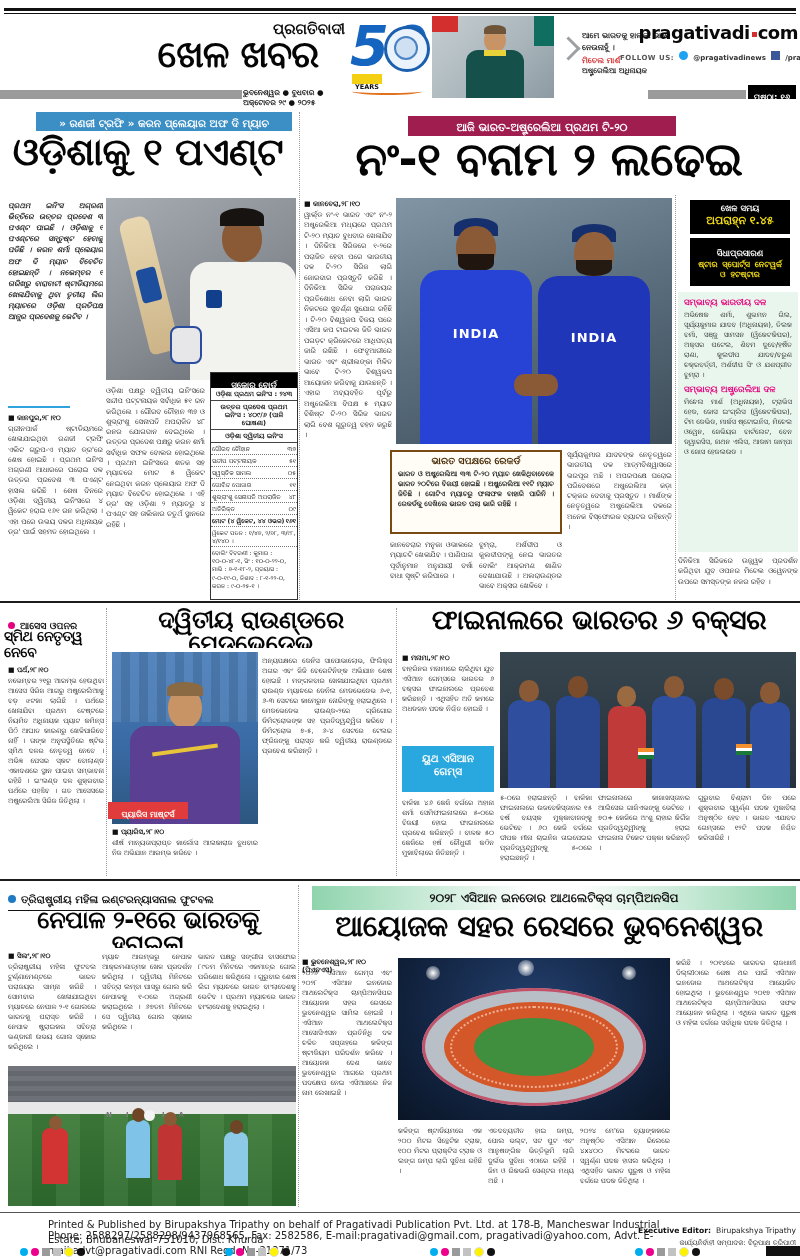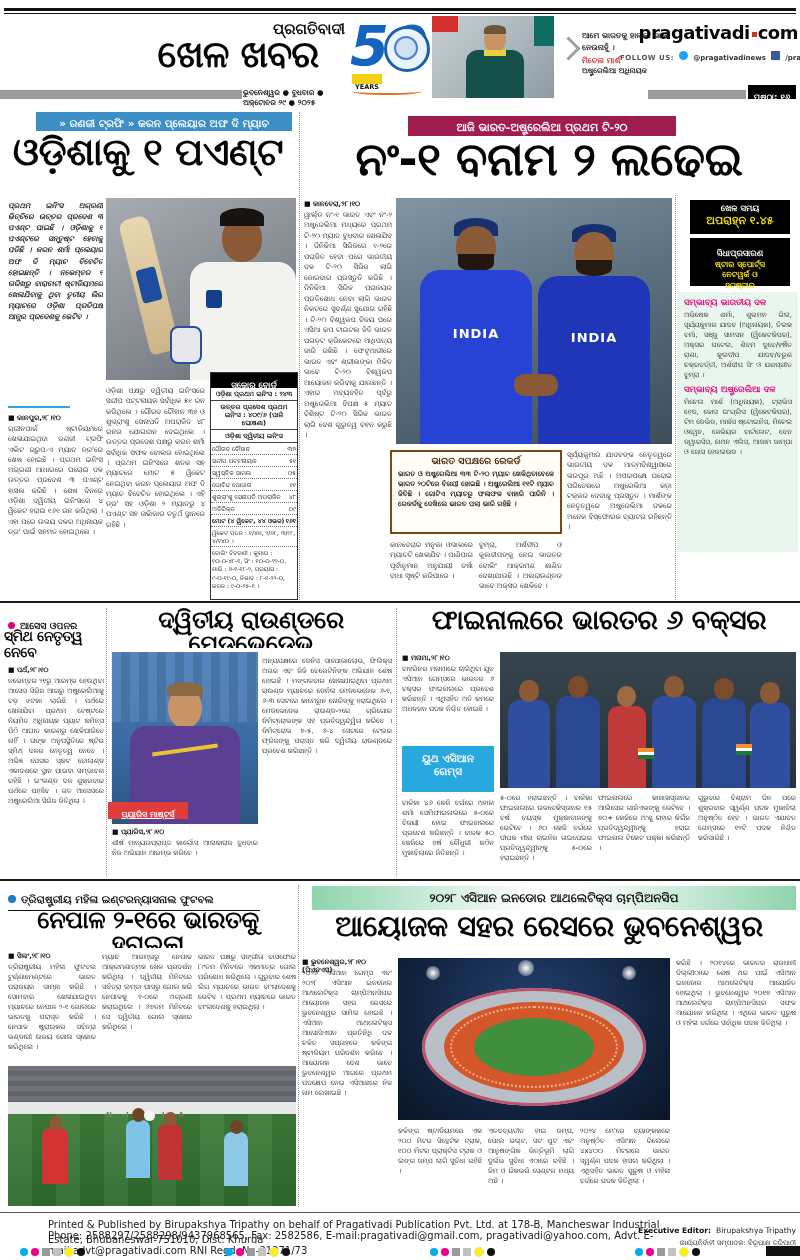--- a/index.html
+++ b/index.html
@@ -179,29 +179,30 @@
   <div class="abs txt" style="left:479px;top:540px;width:83px;height:58px;font-size:7.1px;line-height:1.45;overflow:hidden;">ବୁମ୍ରା, ଅର୍ଶଦୀପ ଓ କୁଲଦୀପଙ୍କୁ ନେଇ ଭାରତର ବୋଲିଂ ଆକ୍ରମଣ ଶାଣିତ ଦେଖାଯାଉଛି । ଅଲରାଉଣ୍ଡର ଭାବେ ଅକ୍ସର ଖେଳିବେ ।</div>
 
   <div class="abs vrule" style="left:675px;top:195px;height:405px;"></div>
 
   <div class="abs blackbox" style="left:690px;top:200px;width:100px;height:34px;">
     <div style="font-size:8.5px;font-weight:700;padding-top:3px;">ଖେଳ ସମୟ</div>
     <div class="yellow" style="font-size:11px;">ଅପରାହ୍ନ ୧.୪୫</div>
   </div>
   <div class="abs blackbox" style="left:690px;top:238px;width:100px;height:48px;">
     <div style="font-size:8.5px;font-weight:700;padding-top:10px;">ସିଧାପ୍ରସାରଣ</div>
-    <div class="yellow" style="font-size:8px;line-height:1.3;padding:1px 20px;">ଷ୍ଟାର ସ୍ପୋର୍ଟ୍ସ ନେଟୱର୍କ ଓ ହଟଷ୍ଟାର</div>
+    <div class="yellow" style="font-size:8px;line-height:1.3;padding:1px 4px;font-family:Liberation Mono, monospace;">ଷ୍ଟାର ସ୍ପୋର୍ଟ୍ସ ନେଟୱର୍କ ଓ ହଟଷ୍ଟାର</div>
   </div>
 
   <div class="abs greenbox" style="left:678px;top:292px;width:120px;height:260px;padding:5px 6px;box-sizing:border-box;">
     <div class="mag" style="font-size:8.6px;margin-bottom:2px;">ସମ୍ଭାବ୍ୟ ଭାରତୀୟ ଦଳ</div>
     <div class="txt" style="font-size:6.9px;line-height:1.45;">ଅଭିଷେକ ଶର୍ମା, ଶୁଭମନ ଗିଲ, ସୂର୍ଯ୍ୟକୁମାର ଯାଦବ (ଅଧିନାୟକ), ତିଲକ ବର୍ମା, ସଞ୍ଜୁ ସାମସନ (ୱିକେଟକିପର), ଅକ୍ସର ପଟେଲ, ଶିବମ ଦୁବେ/ହର୍ଷିତ ରାଣା, କୁଲଦୀପ ଯାଦବ/ବରୁଣ ଚକ୍ରବର୍ତ୍ତୀ, ଅର୍ଶଦୀପ ସିଂ ଓ ଯଶପ୍ରୀତ ବୁମ୍ରା ।</div>
     <div class="mag" style="font-size:8.6px;margin:4px 0 2px 0;">ସମ୍ଭାବ୍ୟ ଅଷ୍ଟ୍ରେଲିଆ ଦଳ</div>
     <div class="txt" style="font-size:6.9px;line-height:1.45;">ମିଚେଲ ମାର୍ଶ (ଅଧିନାୟକ), ଟ୍ରାଭିସ ହେଡ, ଜୋସ ଇଂଗ୍ଲିସ (ୱିକେଟକିପର), ଟିମ ଡେଭିଡ, ମାର୍କସ ଷ୍ଟୋଇନିସ, ମିଚେଲ ଓୱେନ, ଜେଭିୟର ବାର୍ଟଲେଟ, ବେନ ଡ୍ୱାରସିସ, ନାଥନ ଏଲିସ, ଆଡାମ ଜାମ୍ପା ଓ ଜୋସ ହେଜଲଉଡ ।</div>
   </div>
+  <div class="abs txt" style="left:678px;top:556px;width:120px;height:42px;font-size:7.1px;line-height:1.45;overflow:hidden;">ଦିନିକିଆ ସିରିଜରେ ଉଜ୍ଜ୍ୱଳ ପ୍ରଦର୍ଶନ କରିଥିବା ଯୁବ ଓପନର ମିଚେଲ ଓୱେନଙ୍କ ଉପରେ ସମସ୍ତଙ୍କ ନଜର ରହିବ ।</div>
 
   <div class="abs hrule" style="left:0;top:601px;width:800px;"></div>
 
   <div class="abs" style="left:8px;top:614px;width:96px;">
     <span style="display:inline-block;width:7px;height:7px;border-radius:50%;background:#e5007d;"></span>
     <span style="font-size:9.5px;font-weight:800;color:#111;">ଆସେସ ଓପନର</span>
   </div>
   <div class="abs hl" style="left:4px;top:628px;width:100px;height:36px;font-size:14px;text-align:left;line-height:1.15;">ସ୍ମିଥ ନେତୃତ୍ୱ ନେବେ</div>
   <div class="abs dl" style="left:8px;top:666px;width:96px;font-size:6.9px;">■ ପର୍ଥ,୨୮।୧୦</div>
   <div class="abs txt" style="left:8px;top:676px;width:96px;height:198px;font-size:6.9px;line-height:1.45;overflow:hidden;">ନଭେମ୍ବର ୨୧ରୁ ଆରମ୍ଭ ହେଉଥିବା ଆସେସ ସିରିଜ ଆଗରୁ ଅଷ୍ଟ୍ରେଲିଆକୁ ବଡ଼ ଝଟକା ଲାଗିଛି । ପର୍ଥରେ ଖେଳାଯିବା ପ୍ରଥମ ଟେଷ୍ଟରେ ନିୟମିତ ଅଧିନାୟକ ପ୍ୟାଟ କମିନ୍ସ ପିଠି ଆଘାତ କାରଣରୁ ଖେଳିପାରିବେ ନାହିଁ । ତାଙ୍କ ଅନୁପସ୍ଥିତିରେ ଷ୍ଟିଭ ସ୍ମିଥ ଦଳର ନେତୃତ୍ୱ ନେବେ । ଅଭିଜ୍ଞ ପେସର ସ୍କଟ ବୋଲାଣ୍ଡ ଏକାଦଶରେ ସ୍ଥାନ ପାଇବା ସମ୍ଭାବନା ରହିଛି । ଇଂଲଣ୍ଡ ଦଳ ଶୁକ୍ରବାର ପର୍ଥରେ ପହଞ୍ଚିବ । ଗତ ଆସେସରେ ଅଷ୍ଟ୍ରେଲିଆ ସିରିଜ ଜିତିଥିଲା ।</div>
@@ -210,21 +211,21 @@
 
   <div class="abs hl" style="left:110px;top:608px;width:282px;height:40px;font-size:24px;">ଦ୍ୱିତୀୟ ରାଉଣ୍ଡରେ ମେଡଭେଡେଭ</div>
   <div class="abs photo" style="left:112px;top:652px;width:146px;height:172px;background:linear-gradient(#4a7cb8 0%,#3a6aa4 55%,#2c567f 100%);">
     <div style="position:absolute;left:0;top:0;width:146px;height:70px;background:repeating-linear-gradient(90deg,#5d8cc0 0 9px,#49729f 9px 18px);opacity:.6;"></div>
     <div style="position:absolute;left:56px;top:36px;width:34px;height:40px;border-radius:48%;background:#c99465;"></div>
     <div style="position:absolute;left:55px;top:30px;width:36px;height:14px;border-radius:50% 50% 0 0;background:#8a6a42;"></div>
     <div style="position:absolute;left:18px;top:74px;width:110px;height:98px;border-radius:16px 16px 0 0;background:#5b3f93;"></div>
     <div style="position:absolute;left:40px;top:96px;width:66px;height:4px;background:#e8c43a;transform:rotate(-8deg);"></div>
   </div>
   <div class="abs" style="left:108px;top:802px;width:80px;height:17px;background:#e23b3b;text-align:center;">
-    <span style="font-size:8px;font-weight:800;color:#fff;line-height:17px;text-decoration:underline;">ପ୍ୟାରିସ ମାଷ୍ଟର୍ସ</span>
+    <span style="font-size:8px;font-weight:800;color:#fff;line-height:17px;">ପ୍ୟାରିସ ମାଷ୍ଟର୍ସ</span>
   </div>
   <div class="abs txt" style="left:262px;top:656px;width:130px;height:218px;font-size:6.9px;line-height:1.45;overflow:hidden;">ଅନ୍ୟପକ୍ଷରେ ଡେନିସ ସାପୋଭାଲୋଭ, ଫିଲିକ୍ସ ଅଗର ଏବଂ ଜିଜି ବେରେଟିନିଙ୍କ ଅଭିଯାନ ଶେଷ ହୋଇଛି । ମଙ୍ଗଳବାର ଖେଳାଯାଇଥିବା ପ୍ରଥମ ରାଉଣ୍ଡ ମ୍ୟାଚରେ ଡେନିଲ ମେଡଭେଡେଭ ୬-୧, ୬-୩ ସେଟରେ କାମେରୁନ ନୋରିଙ୍କୁ ହରାଇଥିଲେ । ମେଡଭେଡେଭ ରାଉଣ୍ଡ-୨ରେ ଗ୍ରିଗୋର ଡିମିଟ୍ରୋଭଙ୍କ ସହ ପ୍ରତିଦ୍ୱନ୍ଦ୍ୱିତା କରିବେ । ଡିମିଟ୍ରୋଭ ୭-୫, ୬-୪ ସେଟରେ ଟେଲର ଫ୍ରିଜଙ୍କୁ ପରାସ୍ତ କରି ଦ୍ୱିତୀୟ ରାଉଣ୍ଡରେ ପ୍ରବେଶ କରିଛନ୍ତି ।</div>
   <div class="abs dl" style="left:112px;top:828px;width:146px;font-size:6.9px;">■ ପ୍ୟାରିସ,୨୮।୧୦</div>
   <div class="abs txt" style="left:112px;top:838px;width:146px;height:38px;font-size:6.9px;line-height:1.45;overflow:hidden;">ଶୀର୍ଷ ମାନ୍ୟତାପ୍ରାପ୍ତ କାର୍ଲୋସ ଆଲକାରାଜ ବୁଧବାର ନିଜ ଅଭିଯାନ ଆରମ୍ଭ କରିବେ ।</div>
 
   <div class="abs vrule" style="left:396px;top:608px;height:268px;"></div>
 
   <div class="abs hl" style="left:402px;top:606px;width:394px;height:44px;font-size:27px;">ଫାଇନାଲରେ ଭାରତର ୬ ବକ୍ସର</div>
   <div class="abs dl" style="left:402px;top:654px;width:92px;font-size:6.9px;">■ ମନାମା,୨୮।୧୦</div>
   <div class="abs txt" style="left:402px;top:664px;width:92px;height:78px;font-size:6.9px;line-height:1.45;overflow:hidden;">ବାହରିନର ମନାମାରେ ଚାଲିଥିବା ଯୁବ ଏସିଆନ ଗେମ୍ସରେ ଭାରତର ୬ ବକ୍ସର ଫାଇନାଲରେ ପ୍ରବେଶ କରିଛନ୍ତି । ଏଥିସହିତ ଅତି କମରେ ଅଧଡଜନ ପଦକ ନିଶ୍ଚିତ ହୋଇଛି ।</div>

